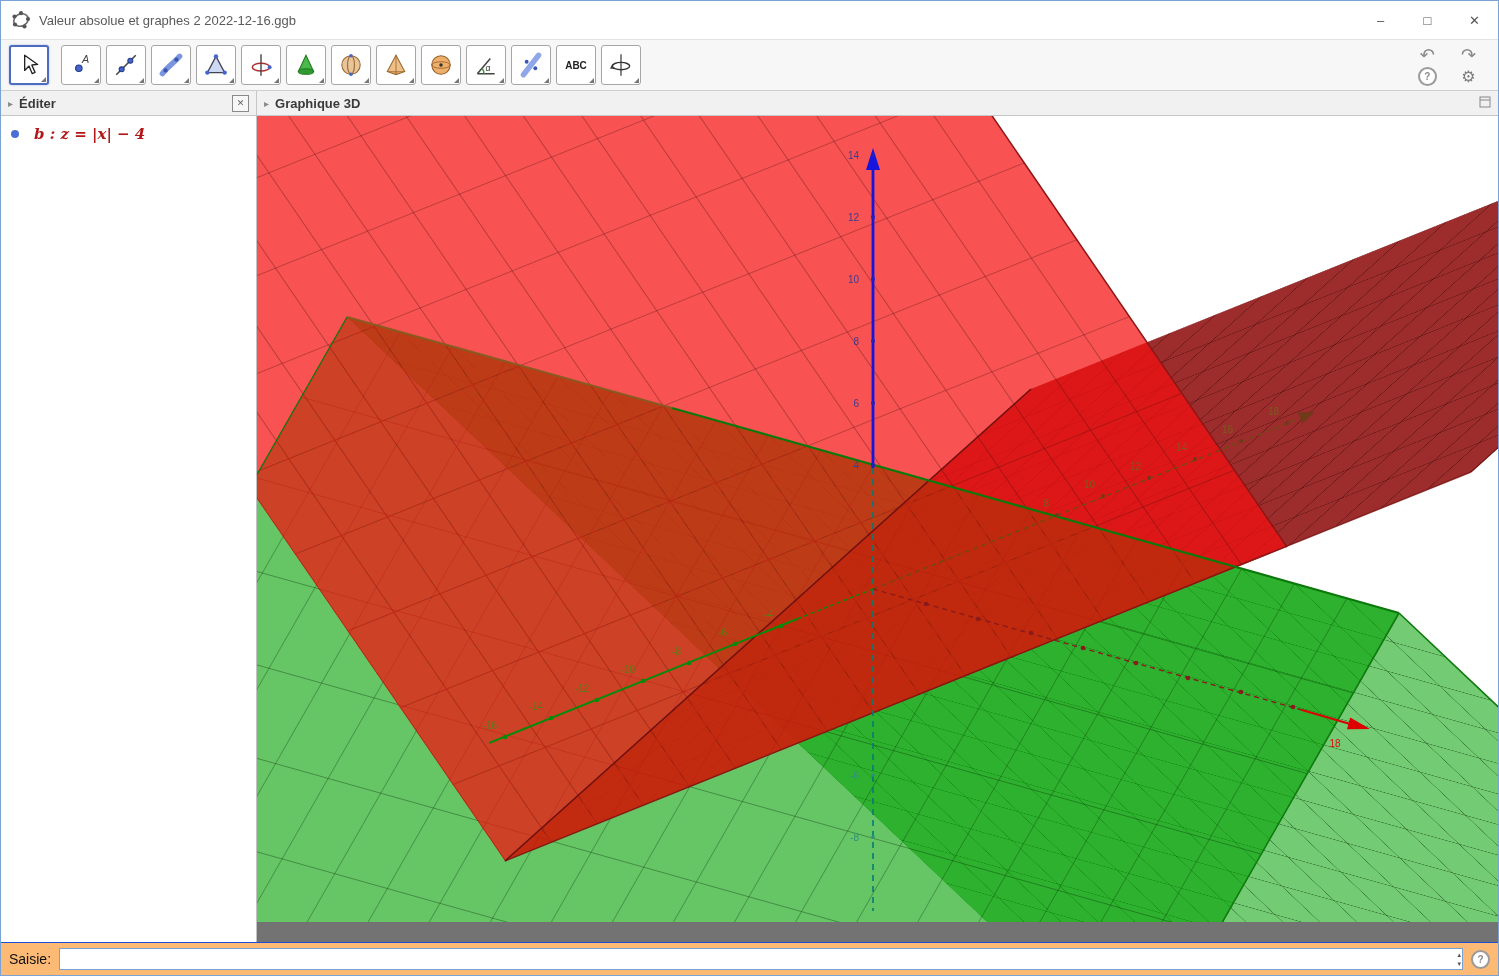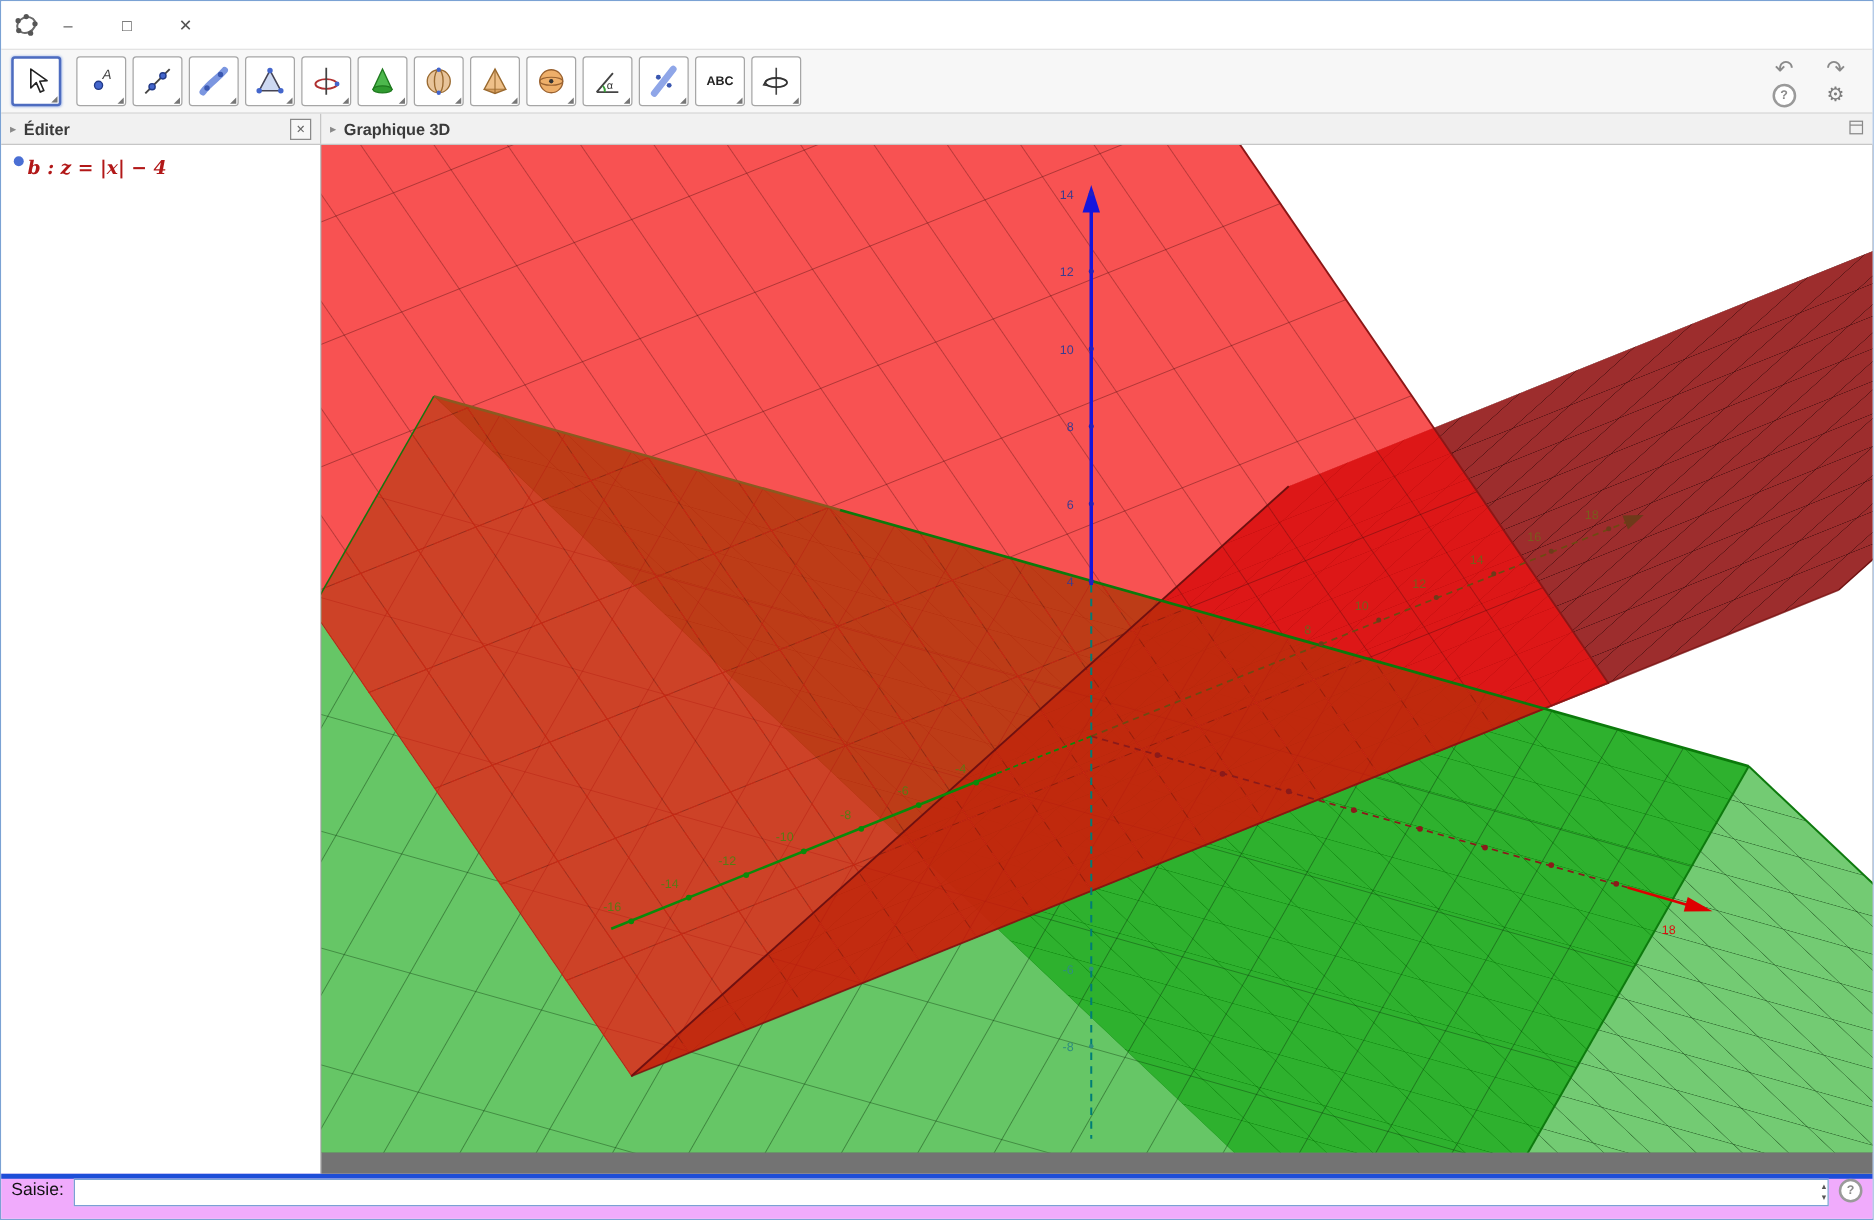--- a/index.html
+++ b/index.html
@@ -46,32 +46,32 @@
   .tri{color:#8a8a8a;font-size:10px}
   .hdr-title{font-weight:bold;color:#3a3a3a}
   .close-box{margin-left:auto;width:15px;height:15px;border:1px solid #8a8a8a;color:#666;font-size:9px;
     display:flex;align-items:center;justify-content:center;background:#f7f7f7}
   .hdr-right-icon{margin-left:auto}
 
   
   .main{flex:1;display:flex;min-height:0}
   .algebra-panel{width:256px;flex:none;border-right:1px solid #c2c2c2;box-sizing:border-box;
     background:#fff;padding-top:5px}
-  .alg-item{display:flex;gap:3px;padding:4px 10px;
+  .alg-item{display:flex;align-items:center;gap:15px;padding:4px 10px;
     font-family:"DejaVu Serif",serif;font-size:15px;font-style:italic;font-weight:600}
   .bullet{width:8px;height:8px;border-radius:50%;background:#4a6fd4;flex:none}
   .alg-b{color:#b21818}
   .alg-c{color:#17a017}
   .graphics-panel{flex:1;position:relative;overflow:hidden;background:#737373}
   .graphics-panel svg{position:absolute;left:0;top:0}
   #scene-ticks text{font-family:"Liberation Sans",sans-serif}
 
   
-  .inputbar{height:32px;flex:none;border-top:4px solid #1d4ed8;background:#f0abfc;
-    display:flex;padding:0 8px;gap:8px}
+  .inputbar{height:32px;flex:none;border-top:1px solid #1d4ed8;background:#fdba74;
+    display:flex;align-items:center;padding:0 8px;gap:8px}
   .input-label{font-size:14px;color:#111;flex:none}
   .input-wrap{position:relative;flex:1;height:22px}
   .input-wrap input{width:100%;height:22px;box-sizing:border-box;border:1px solid #7aa0d4;
     padding:0 20px 0 6px;font-size:13px;background:#fff}
   .stepper{position:absolute;right:2px;top:2px;display:flex;flex-direction:column;
     font-size:7px;color:#555;line-height:1.3;cursor:default}
 </style>
 </head>
 <body>
 
@@ -79,20 +79,21 @@
 
   <div class="titlebar">
     <svg width="20" height="20" viewBox="0 0 20 20">
       <ellipse cx="10" cy="10" rx="7.5" ry="6" fill="none" stroke="#6a6a6a" stroke-width="1.6" transform="rotate(-25 10 10)"></ellipse>
       <circle cx="10" cy="3.2" r="2.1" fill="#555"></circle>
         <circle cx="17" cy="9" r="2.1" fill="#555"></circle>
       <circle cx="13.5" cy="16.5" r="2.1" fill="#555"></circle>
         <circle cx="4" cy="14.5" r="2.1" fill="#555"></circle>
       <circle cx="3.5" cy="6.5" r="2.1" fill="#555"></circle>
     </svg>
+    <span class="app-title">Valeur absolue et graphes 2 2022-12-16.ggb</span>
     <div class="win-controls">
       <span class="win-btn">–</span>
       <span class="win-btn">□</span>
       <span class="win-btn">✕</span>
     </div>
   </div>
 
 
   <div class="toolbar">
     <div class="tools">

